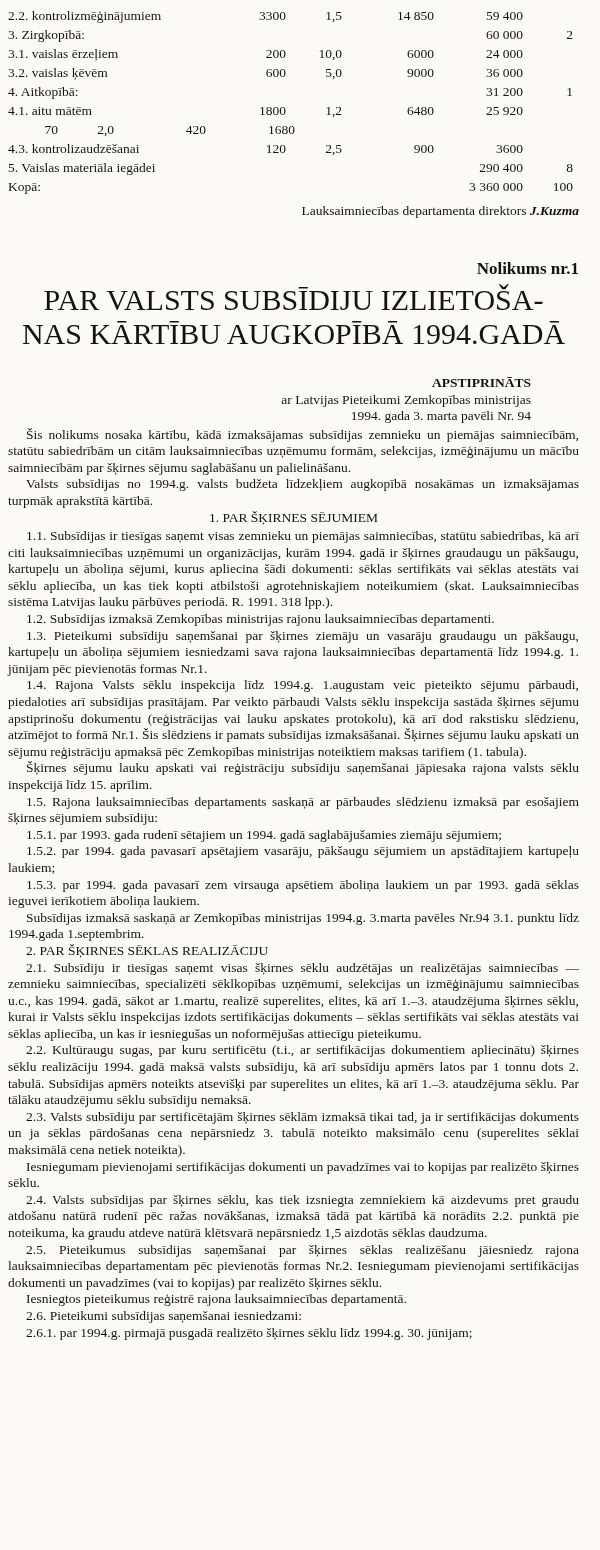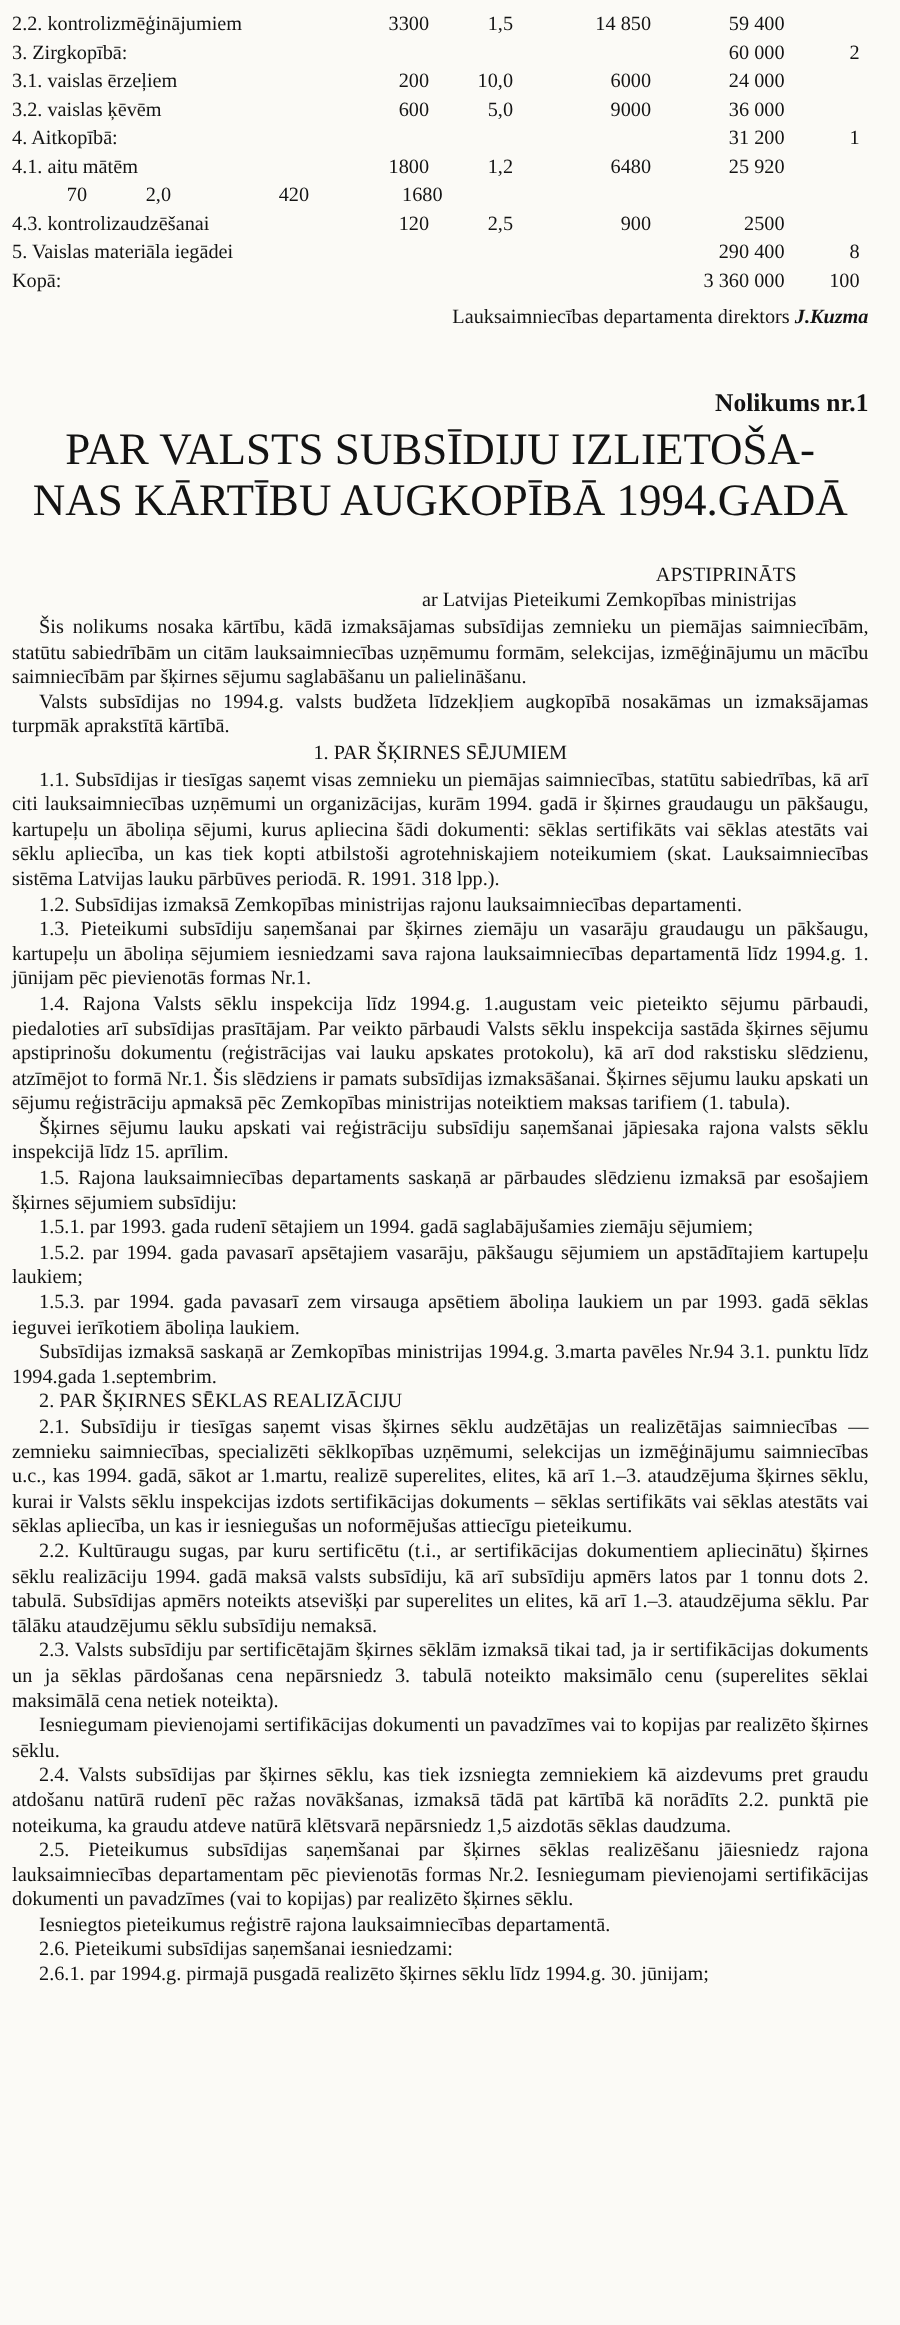--- a/index.html
+++ b/index.html
@@ -27,21 +27,21 @@
 
   .nolikums { text-align: right; font-weight: bold; font-size: 17px; margin-top: 40px; }
 
   .doc-title {
     font-weight: normal; font-size: 30px; line-height: 34px;
     text-align: center; margin-top: 4px; letter-spacing: 0px;
     white-space: nowrap;
   }
 
   .approved { text-align: right; font-size: 13.5px; line-height: 16.5px; padding-right: 48px; margin-top: 4px; }
-  .approved .app-title { font-weight: normal; margin-top: 24px; }
+  .approved .app-title { font-weight: bold; margin-top: 24px; }
 
   .body-text { margin-top: 2px; font-size: 13.5px; line-height: 16.6px; text-align: justify; }
   .para { margin: 0; text-indent: 18px; }
   .heading-centered { margin: 1px 0; text-align: center; text-indent: 0; }
   .heading-left { margin: 0; text-indent: 18px; }
 </style>
 </head>
 <body>
 
 <div class="page">
@@ -100,21 +100,21 @@
         <span class="tc2">2,0</span>
         <span class="tc3">420</span>
         <span class="tc4">1680</span>
         <span class="tc5"></span>
     </div>
     <div class="trow">
       <span class="tlabel">4.3. kontrolizaudzēšanai</span>
         <span class="tc1">120</span>
         <span class="tc2">2,5</span>
         <span class="tc3">900</span>
-        <span class="tc4">2500</span>
+        <span class="tc4">3600</span>
         <span class="tc5"></span>
     </div>
     <div class="trow">
       <span class="tlabel">5. Vaislas materiāla iegādei</span>
         <span class="tc1"></span>
         <span class="tc2"></span>
         <span class="tc3"></span>
         <span class="tc4">290 400</span>
         <span class="tc5">8</span>
     </div>
@@ -135,20 +135,21 @@
   <div class="nolikums">Nolikums nr.1</div>
 
   <div class="doc-title">
     <div>PAR VALSTS SUBSĪDIJU IZLIETOŠA-</div>
     <div>NAS KĀRTĪBU AUGKOPĪBĀ 1994.GADĀ</div>
   </div>
 
   <div class="approved">
     <div class="app-title">APSTIPRINĀTS</div>
     <div>ar Latvijas Pieteikumi Zemkopības ministrijas</div>
+    <div>1994. gada 3. marta pavēli Nr. 94</div>
   </div>
 
   <div class="body-text">
     <p class="para">Šis nolikums nosaka kārtību, kādā izmaksājamas subsīdijas zemnieku un piemājas saimniecībām, statūtu sabiedrībām un citām lauksaimniecības uzņēmumu formām, selekcijas, izmēģinājumu un mācību saimniecībām par šķirnes sējumu saglabāšanu un palielināšanu.</p>
     <p class="para">Valsts subsīdijas no 1994.g. valsts budžeta līdzekļiem augkopībā nosakāmas un izmaksājamas turpmāk aprakstītā kārtībā.</p>
     <p class="para heading-centered">1. PAR ŠĶIRNES SĒJUMIEM</p>
     <p class="para">1.1. Subsīdijas ir tiesīgas saņemt visas zemnieku un piemājas saimniecības, statūtu sabiedrības, kā arī citi lauksaimniecības uzņēmumi un organizācijas, kurām 1994. gadā ir šķirnes graudaugu un pākšaugu, kartupeļu un āboliņa sējumi, kurus apliecina šādi dokumenti: sēklas sertifikāts vai sēklas atestāts vai sēklu apliecība, un kas tiek kopti atbilstoši agrotehniskajiem noteikumiem (skat. Lauksaimniecības sistēma Latvijas lauku pārbūves periodā. R. 1991. 318 lpp.).</p>
     <p class="para">1.2. Subsīdijas izmaksā Zemkopības ministrijas rajonu lauksaimniecības departamenti.</p>
     <p class="para">1.3. Pieteikumi subsīdiju saņemšanai par šķirnes ziemāju un vasarāju graudaugu un pākšaugu, kartupeļu un āboliņa sējumiem iesniedzami sava rajona lauksaimniecības departamentā līdz 1994.g. 1. jūnijam pēc pievienotās formas Nr.1.</p>
     <p class="para">1.4. Rajona Valsts sēklu inspekcija līdz 1994.g. 1.augustam veic pieteikto sējumu pārbaudi, piedaloties arī subsīdijas prasītājam. Par veikto pārbaudi Valsts sēklu inspekcija sastāda šķirnes sējumu apstiprinošu dokumentu (reģistrācijas vai lauku apskates protokolu), kā arī dod rakstisku slēdzienu, atzīmējot to formā Nr.1. Šis slēdziens ir pamats subsīdijas izmaksāšanai. Šķirnes sējumu lauku apskati un sējumu reģistrāciju apmaksā pēc Zemkopības ministrijas noteiktiem maksas tarifiem (1. tabula).</p>

